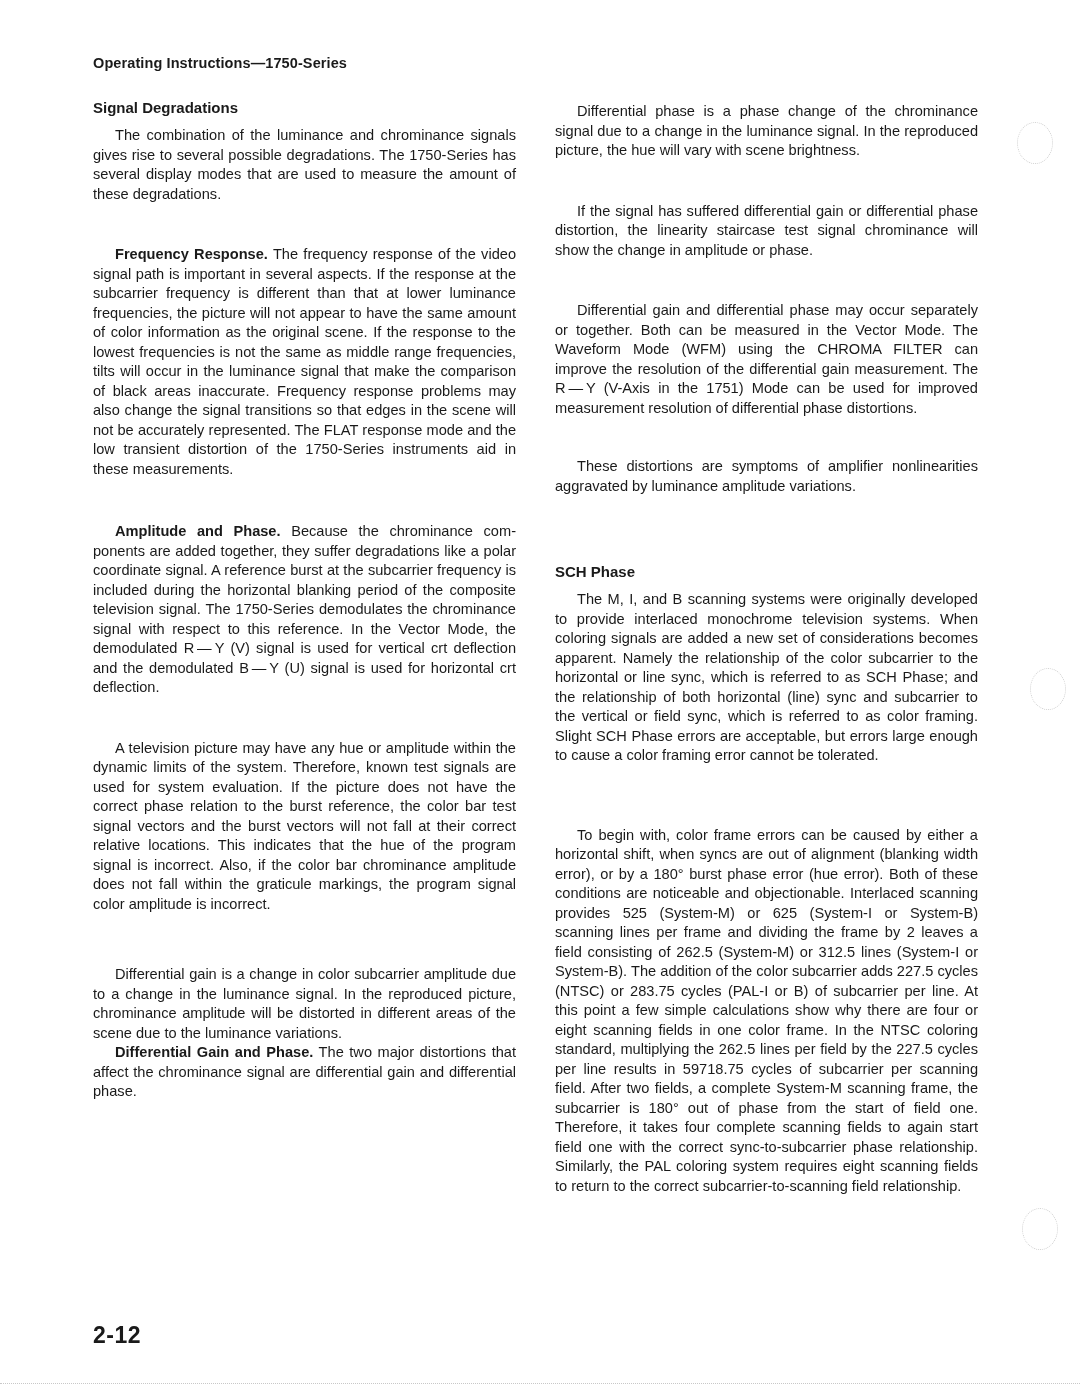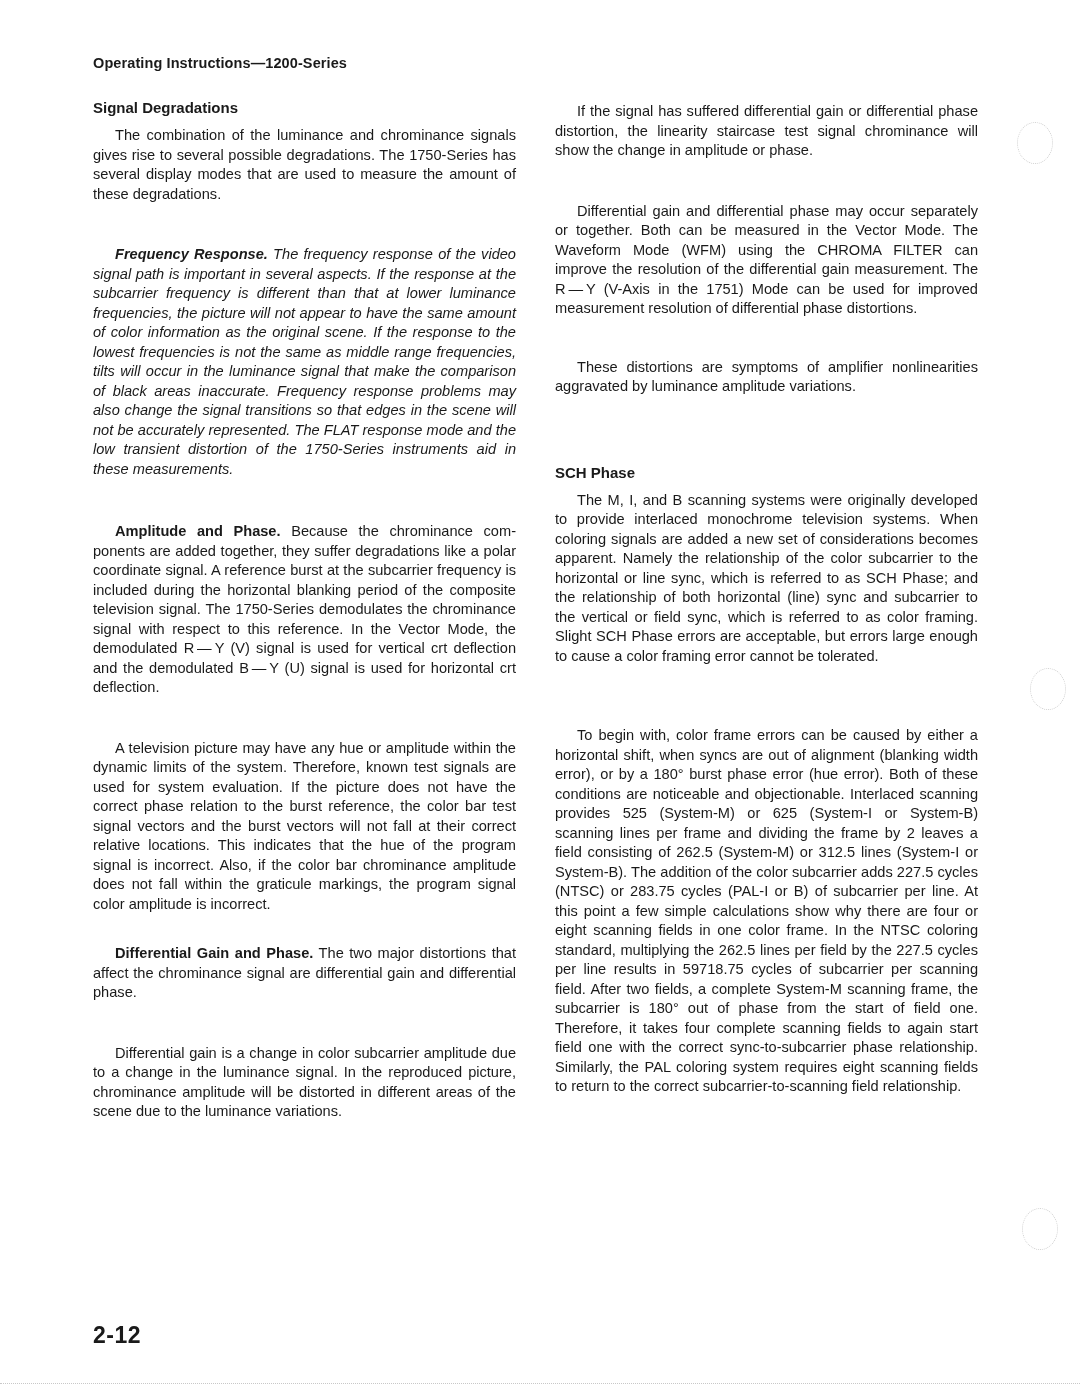--- a/index.html
+++ b/index.html
@@ -33,52 +33,55 @@
     border-top: 1px dotted #c8c8c8;
   }
   .binder-hole {
     position: absolute; width: 34px; height: 40px;
     border: 1px dotted #cfcfcf; border-radius: 50%;
   }
 </style>
 </head>
 <body>
 
-<div class="running-header">Operating Instructions—1200-Series</div>
+<div class="running-header">Operating Instructions—1750-Series</div>
 
 <div class="col col-left">
   <h2 class="section-title">Signal Degradations</h2>
 
   <p class="para" style="margin-bottom:41px;">
     <span>The combination of the luminance and chrominance sig­nals gives rise to several possible degradations. The 1750-Series has several display modes that are used to measure the amount of these degradations.</span>
   </p>
 
-  <p class="para" style="margin-bottom:43px;font-style:italic;">
+  <p class="para" style="margin-bottom:43px;">
     <span class="run-in">Frequency Response.</span><span> The frequency response of the video signal path is important in several aspects. If the re­sponse at the subcarrier frequency is different than that at lower luminance frequencies, the picture will not appear to have the same amount of color information as the original scene. If the response to the lowest frequencies is not the same as middle range frequencies, tilts will occur in the lumi­nance signal that make the comparison of black areas inac­curate. Frequency response problems may also change the signal transitions so that edges in the scene will not be ac­curately represented. The FLAT response mode and the low transient distortion of the 1750-Series instruments aid in these measurements.</span>
   </p>
 
   <p class="para" style="margin-bottom:41px;">
     <span class="run-in">Amplitude and Phase.</span><span> Because the chrominance com­ponents are added together, they suffer degradations like a polar coordinate signal. A reference burst at the subcarrier frequency is included during the horizontal blanking period of the composite television signal. The 1750-Series de­modulates the chrominance signal with respect to this refer­ence. In the Vector Mode, the demodulated R — Y (V) signal is used for vertical crt deflection and the demodulated B — Y (U) signal is used for horizontal crt deflection.</span>
   </p>
 
 
-  <p class="para" style="margin-bottom:30px;">
+  <p class="para" style="margin-bottom:51px;">
     <span>A television picture may have any hue or amplitude within the dynamic limits of the system. Therefore, known test sig­nals are used for system evaluation. If the picture does not have the correct phase relation to the burst reference, the color bar test signal vectors and the burst vectors will not fall at their correct relative locations. This indicates that the hue of the program signal is incorrect. Also, if the color bar chrominance amplitude does not fall within the graticule markings, the program signal color amplitude is incorrect.</span>
+  </p>
+
+  <p class="para">
+    <span>Differential gain is a change in color subcarrier amplitude due to a change in the luminance signal. In the reproduced picture, chrominance amplitude will be distorted in different areas of the scene due to the luminance variations.</span>
   </p>
 
   <p class="para" style="margin-bottom:41px;">
     <span class="run-in">Differential Gain and Phase.</span><span> The two major distortions that affect the chrominance signal are differential gain and differential phase.</span>
   </p>
-
-  <p class="para">
-    <span>Differential gain is a change in color subcarrier amplitude due to a change in the luminance signal. In the reproduced picture, chrominance amplitude will be distorted in different areas of the scene due to the luminance variations.</span>
-  </p>
 </div>
 
 <div class="col col-right">
+  <p class="para" style="margin-bottom:41px;">
+    <span>Differential phase is a phase change of the chrominance signal due to a change in the luminance signal. In the repro­duced picture, the hue will vary with scene brightness.</span>
+  </p>
 
   <p class="para" style="margin-bottom:41px;">
     <span>If the signal has suffered differential gain or differential phase distortion, the linearity staircase test signal chromi­nance will show the change in amplitude or phase.</span>
   </p>
 
   <p class="para" style="margin-bottom:39px;">
     <span>Differential gain and differential phase may occur sepa­rately or together. Both can be measured in the Vector Mode. The Waveform Mode (WFM) using the CHROMA FILTER can improve the resolution of the differential gain measurement. The R — Y (V-Axis in the 1751) Mode can be used for improved measurement resolution of differential phase distortions.</span>
   </p>
 
   <p class="para" style="margin-bottom:66px;">

